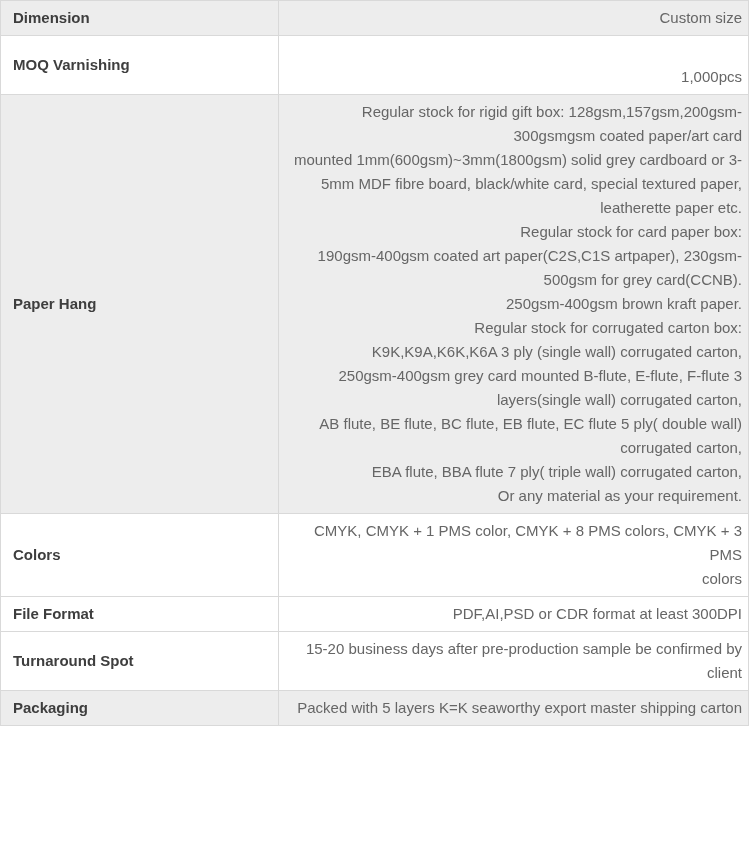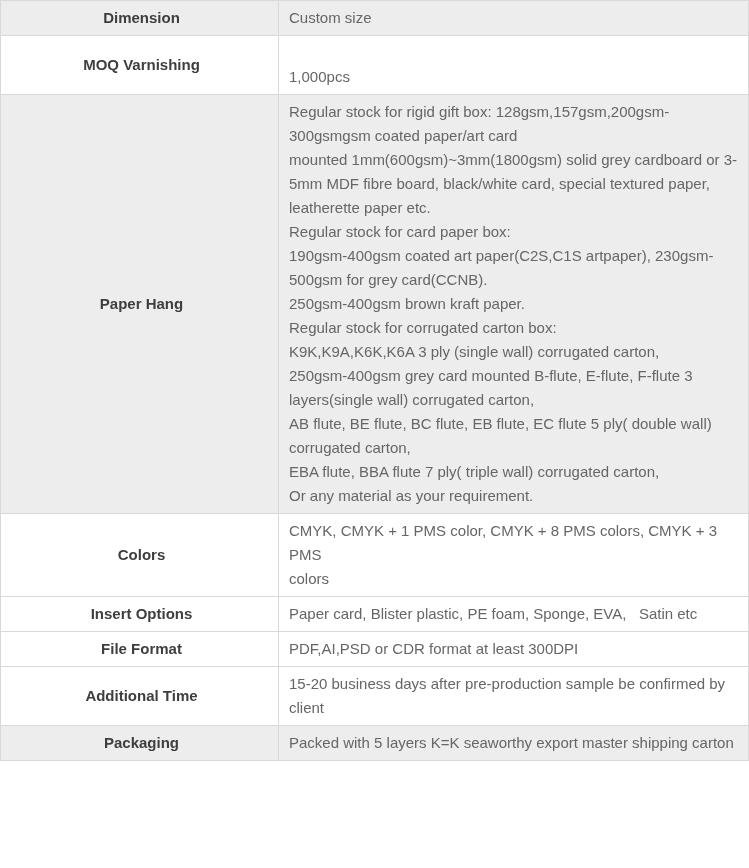--- a/index.html
+++ b/index.html
@@ -25,23 +25,24 @@
     table-layout: fixed;
     background: var(--row-bg);
   }
   table.spec-table col.c-label { width: 278px; }
   table.spec-table th,
   table.spec-table td {
     border: 1px solid var(--border);
     vertical-align: middle;
     font-size: 15px;
     line-height: 24px;
+    text-align: right;
   }
   table.spec-table th {
-    text-align: center;
+    text-align: left;
     font-weight: bold;
     color: var(--label-text);
     padding: 5px 8px 5px 12px;
     margin-left: 11px;
   }
   table.spec-table td {
     color: var(--value-text);
     font-weight: normal;
     padding: 5px 6px 5px 10px;
     white-space: pre-wrap;
@@ -87,29 +88,25 @@
 corrugated carton,
 EBA flute, BBA flute 7 ply( triple wall) corrugated carton,
 Or any material as your requirement.</td>
       </tr>
       <tr>
         <th>Colors</th>
         <td>CMYK, CMYK + 1 PMS color, CMYK + 8 PMS colors, CMYK + 3 PMS
 colors</td>
       </tr>
       <tr>
-        <th>Insert Options</th>
-        <td>Paper card, Blister plastic, PE foam, Sponge, EVA,   Satin etc</td>
-      </tr>
-      <tr>
         <th>File Format</th>
         <td>PDF,AI,PSD or CDR format at least 300DPI</td>
       </tr>
       <tr>
-        <th>Additional Time</th>
+        <th>Turnaround Spot</th>
         <td>15-20 business days after pre-production sample be confirmed by
 client</td>
       </tr>
       <tr class="stripe">
         <th>Packaging</th>
         <td>Packed with 5 layers K=K seaworthy export master shipping carton</td>
       </tr>
     </tbody>
   </table>
 </div>

